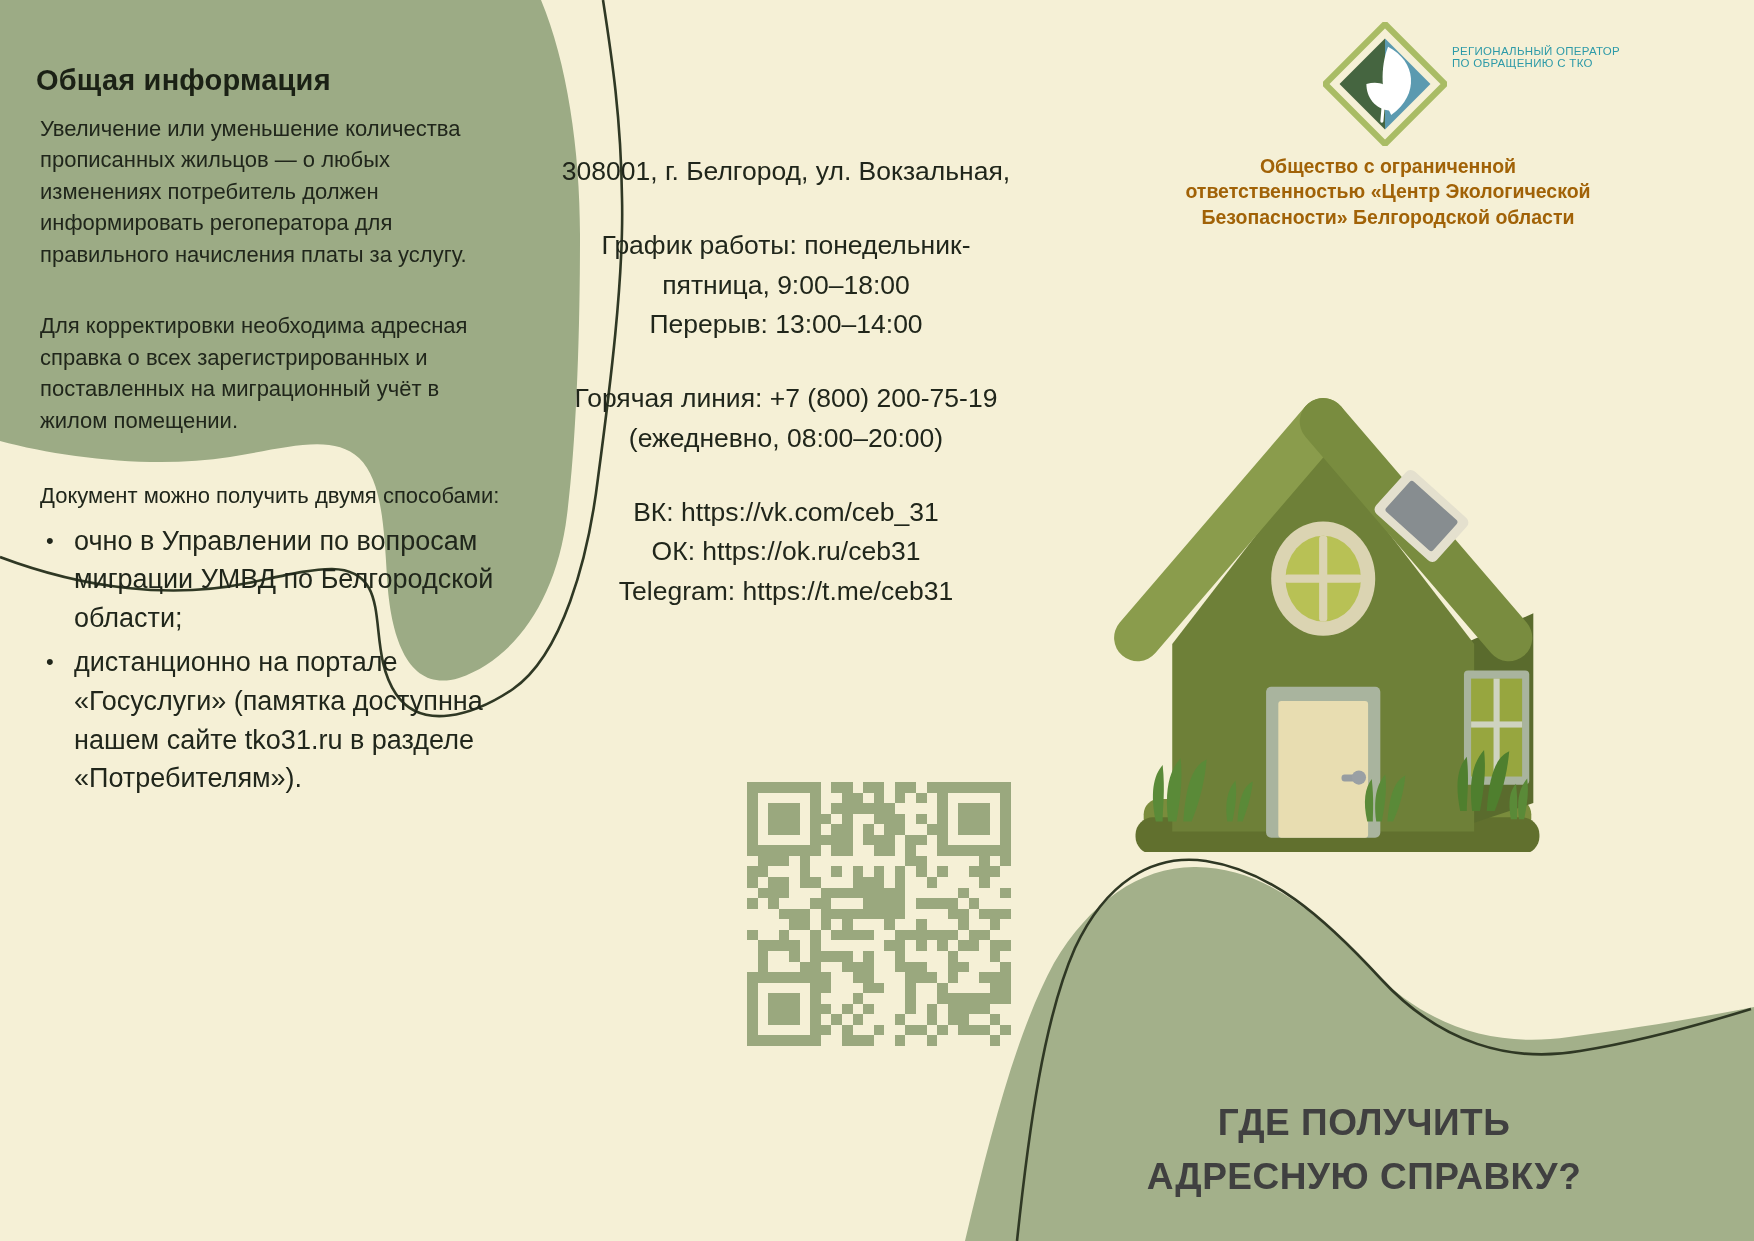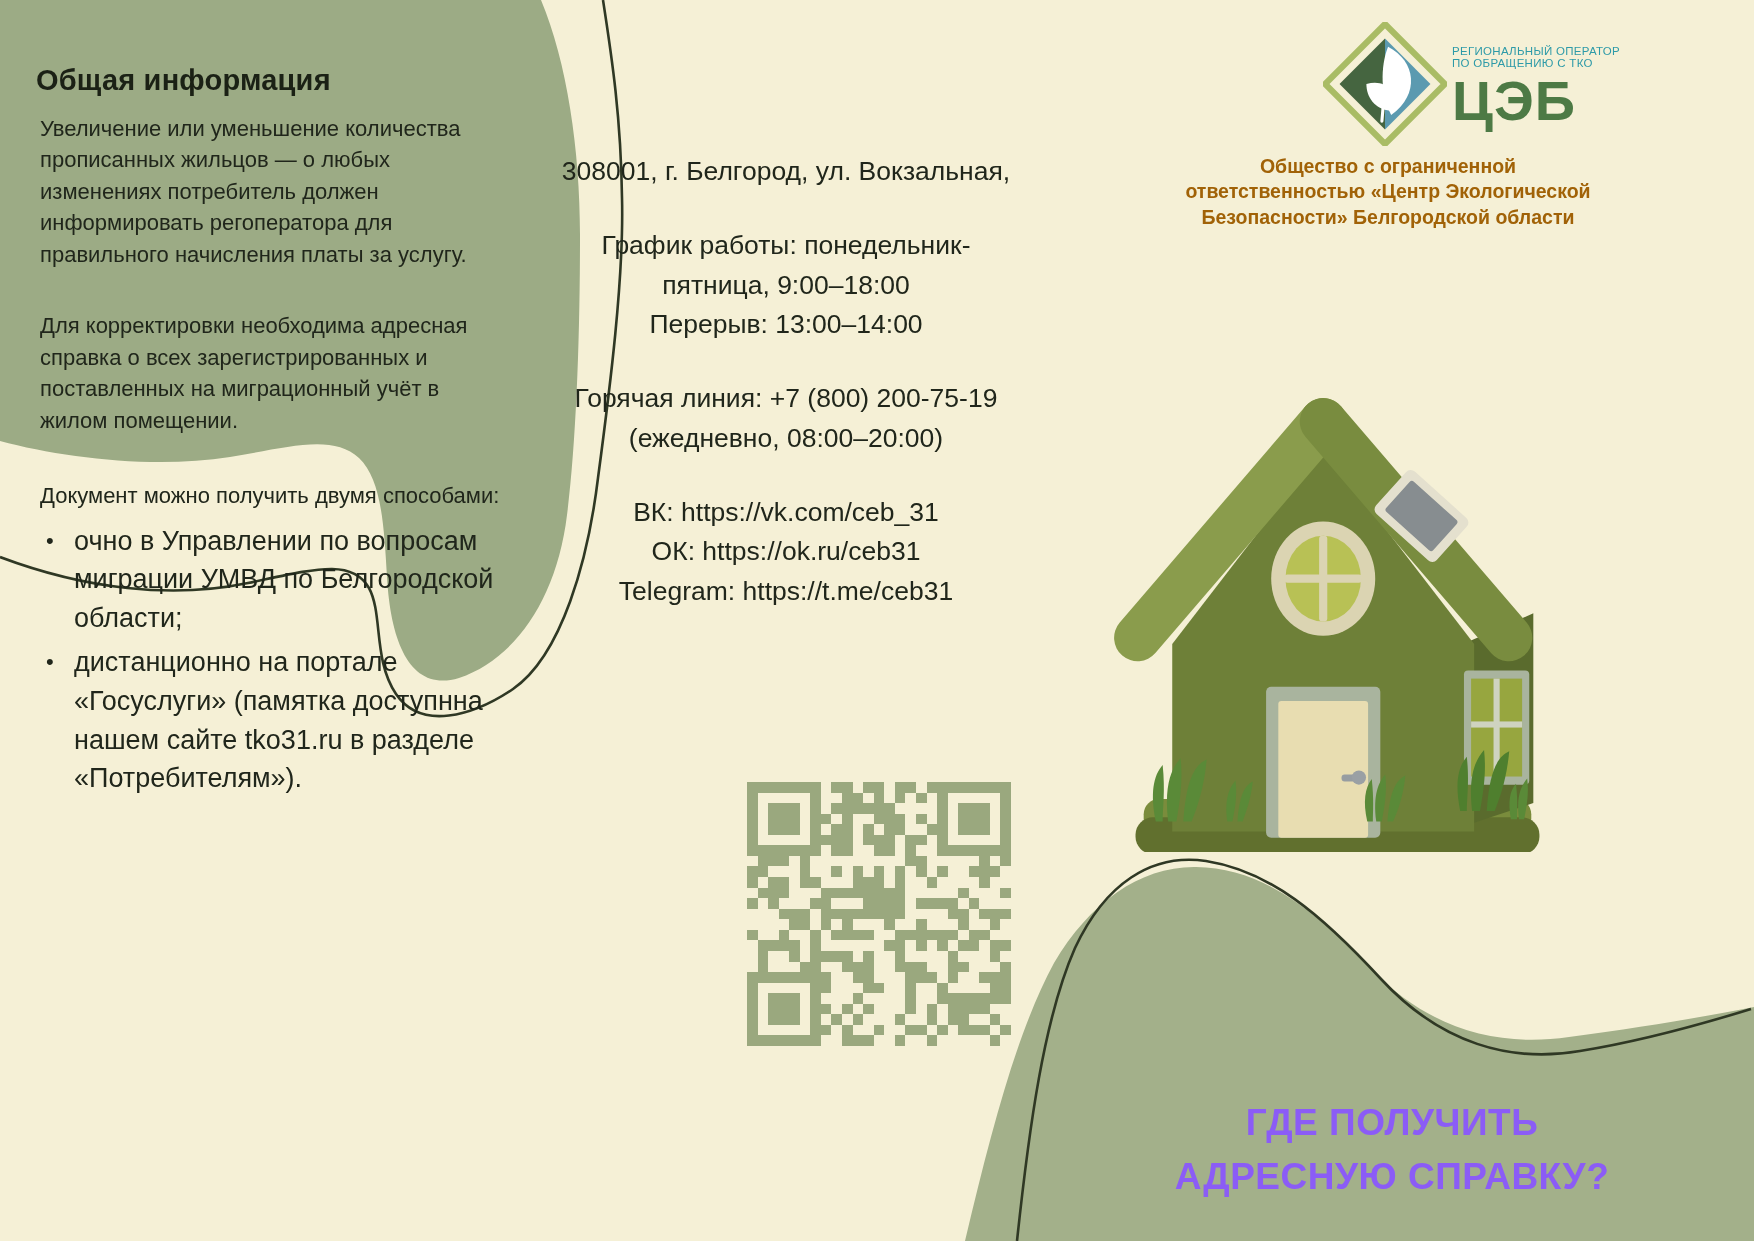--- a/index.html
+++ b/index.html
@@ -34,22 +34,22 @@
 
   
   .logo-mark{position:absolute;left:1323px;top:22px;width:124px;height:124px;}
   .logo-text{position:absolute;left:1452px;top:45px;width:230px;}
   .logo-operator{font-size:11.5px;font-weight:400;color:#2d9aa8;line-height:1.08;letter-spacing:.3px;}
   .logo-abbr{font-size:56px;font-weight:800;color:#4d7a45;line-height:1;margin-top:3px;letter-spacing:1px;}
   .company{position:absolute;left:1128px;top:154px;width:520px;text-align:center;
            font-size:19.5px;line-height:1.3;font-weight:600;color:#a16207;}
   .house{position:absolute;left:1078px;top:342px;width:470px;height:510px;}
   .footer-q{
-    position:absolute;left:1130px;top:1096px;width:524px;text-align:center;
-    font-size:37px;font-weight:800;line-height:1.45;color:#8b5cf6;letter-spacing:.5px;
+    position:absolute;left:1102px;top:1096px;width:524px;text-align:center;
+    font-size:37px;font-weight:800;line-height:1.45;color:#404040;letter-spacing:.5px;
   }
 </style>
 </head>
 <body>
 
 <div class="page">
 
   <svg class="bg-svg" viewBox="0 0 1754 1241" aria-hidden="true">
 
     <path d="M0,0 L541,0 C567,62 580,150 580,235 C580,340 576,445 567,515
@@ -738,21 +738,20 @@
     <path d="M60,16 L104,60 L60,104 Z" fill="#5b9ab0"></path>
     <path d="M63,24 C90,38 94,70 66,90 C56,72 55,44 63,24 Z" fill="#ffffff"></path>
     <path d="M42,60 C60,55 72,66 65,86 C50,84 42,73 42,60 Z" fill="#ffffff"></path>
     <path d="M57,96 C59,72 61,48 64,28" fill="none" stroke="#ffffff" stroke-width="3" stroke-linecap="round"></path>
   </svg>
   <div class="logo-text">
     <div class="logo-operator">
       <div>РЕГИОНАЛЬНЫЙ ОПЕРАТОР</div>
       <div>ПО ОБРАЩЕНИЮ С ТКО</div>
     </div>
-    <div class="logo-abbr">ЦЭБ</div>
   </div>
 
   <div class="company">
     <div>Общество с ограниченной</div>
     <div>ответственностью «Центр Экологической</div>
     <div>Безопасности» Белгородской области</div>
   </div>
 
   <svg class="house" viewBox="0 0 460 500" aria-hidden="true">
 

